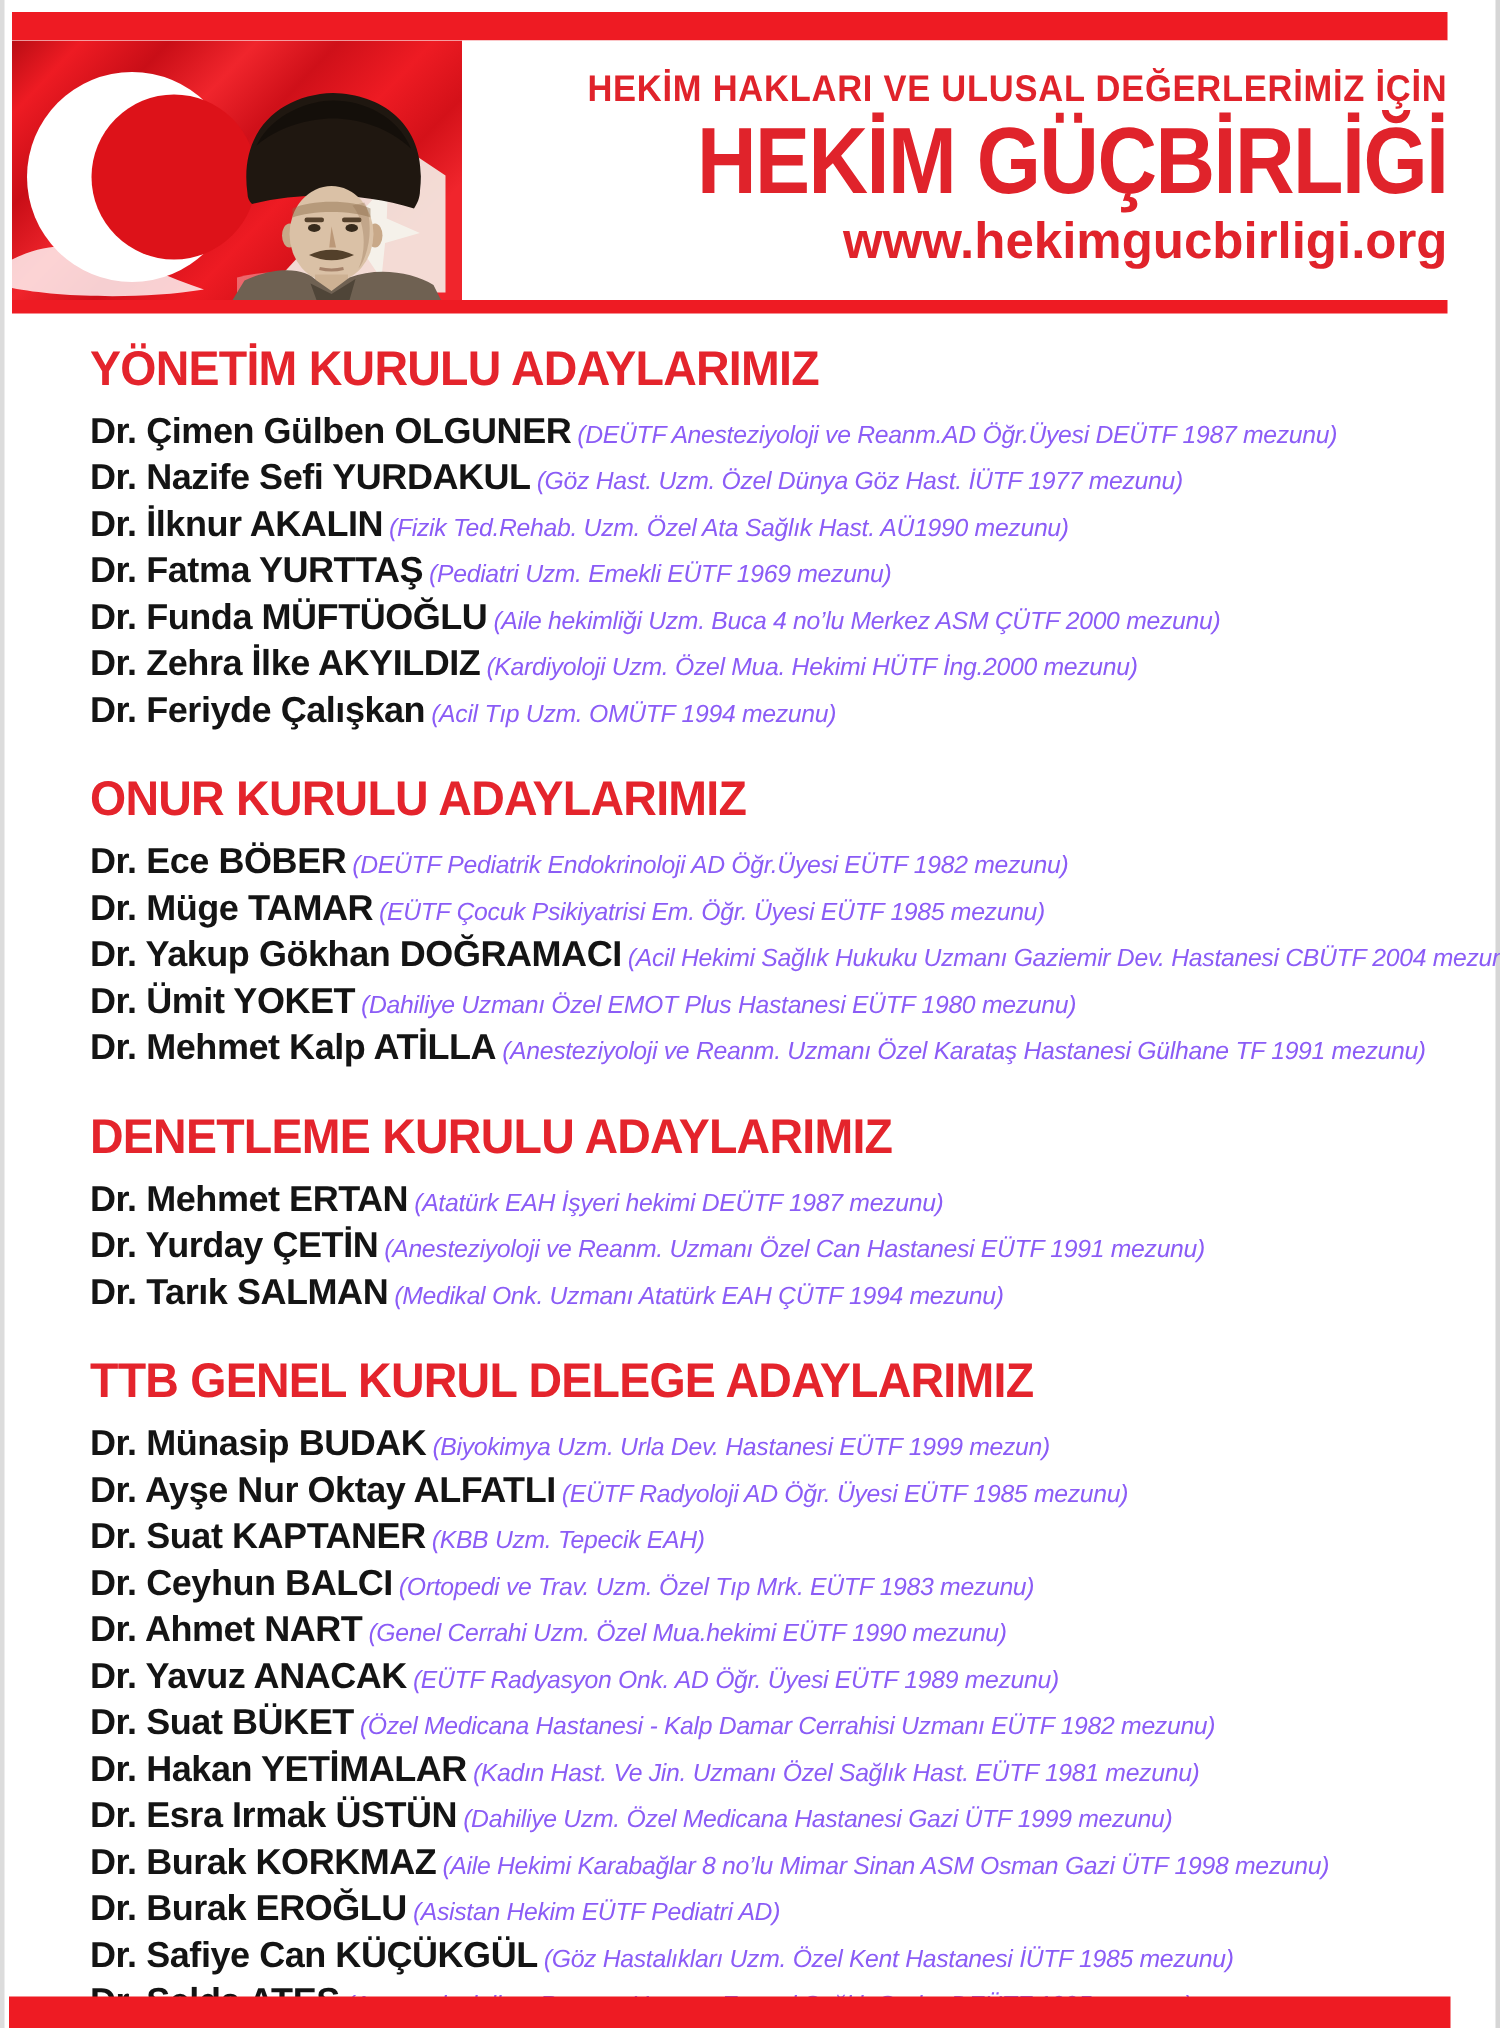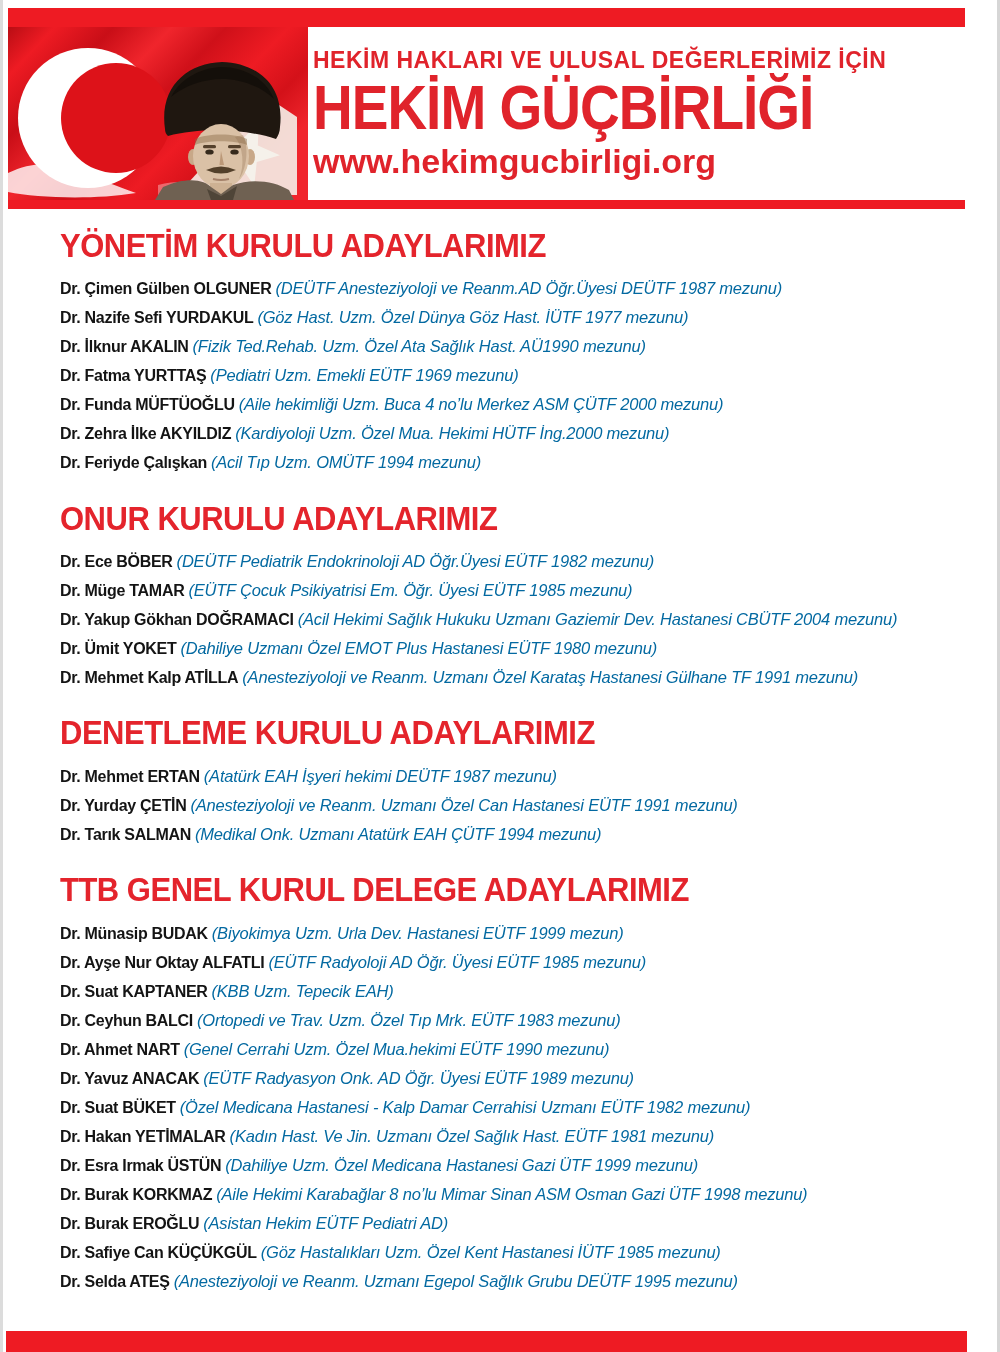--- a/index.html
+++ b/index.html
@@ -11,41 +11,41 @@
   .redbar{position:absolute;background:#ee1b23;}
   .topbar{left:8px;top:8px;width:957px;height:19px;}
   .sepbar{left:8px;top:200px;width:957px;height:9px;}
   .bottombar{left:6px;top:1331px;width:961px;height:21px;}
   header{position:absolute;left:8px;top:27px;width:957px;height:173px;background:#fff;}
   .art{position:absolute;left:0;top:0;width:300px;height:173px;}
   .flag-svg{position:absolute;left:0;top:0;}
   .portrait-svg{position:absolute;left:139px;top:30px;}
   .htext{
     position:absolute;left:305px;top:0;width:652px;height:173px;
-    display:flex;flex-direction:column;align-items:flex-start;justify-content:center;
+    display:flex;flex-direction:column;align-items:flex-end;justify-content:center;
     gap:7px;text-align:center;
   }
   .tagline{
     color:#e0232b;font-weight:bold;font-size:23px;letter-spacing:.5px;
     transform:scaleY(1.08);white-space:nowrap;
   }
   .orgtitle{
     color:#e0232b;font-weight:bold;font-size:55px;letter-spacing:-1px;
     transform:scaleY(1.14);white-space:nowrap;line-height:1;
   }
   .website{color:#e0232b;font-weight:bold;font-size:34px;letter-spacing:0;}
   main{position:absolute;left:60px;top:208px;width:905px;padding-top:20px;}
   .sec-title{
     margin:24px 0 10px 0;color:#e4242c;font-size:31px;line-height:36px;
     font-weight:bold;letter-spacing:-.5px;transform-origin:left;transform:scaleY(1.05);
   }
   section:first-child .sec-title{margin-top:0;}
   .row{line-height:28px;white-space:nowrap;}
-  .nm{font-weight:bold;font-size:16px;color:#141414;letter-spacing:-.3px;}
-  .dt{font-style:italic;font-size:16.5px;color:#0369a1;letter-spacing:-.2px;margin-left:4px;}
+  .nm{font-weight:bold;font-size:24px;color:#141414;letter-spacing:-.3px;}
+  .dt{font-style:italic;font-size:16.5px;color:#8b5cf6;letter-spacing:-.2px;margin-left:4px;}
 </style>
 </head>
 <body>
 
 <div class="page">
 
   <div class="redbar topbar"></div>
 
   <header>
     <div class="art">

